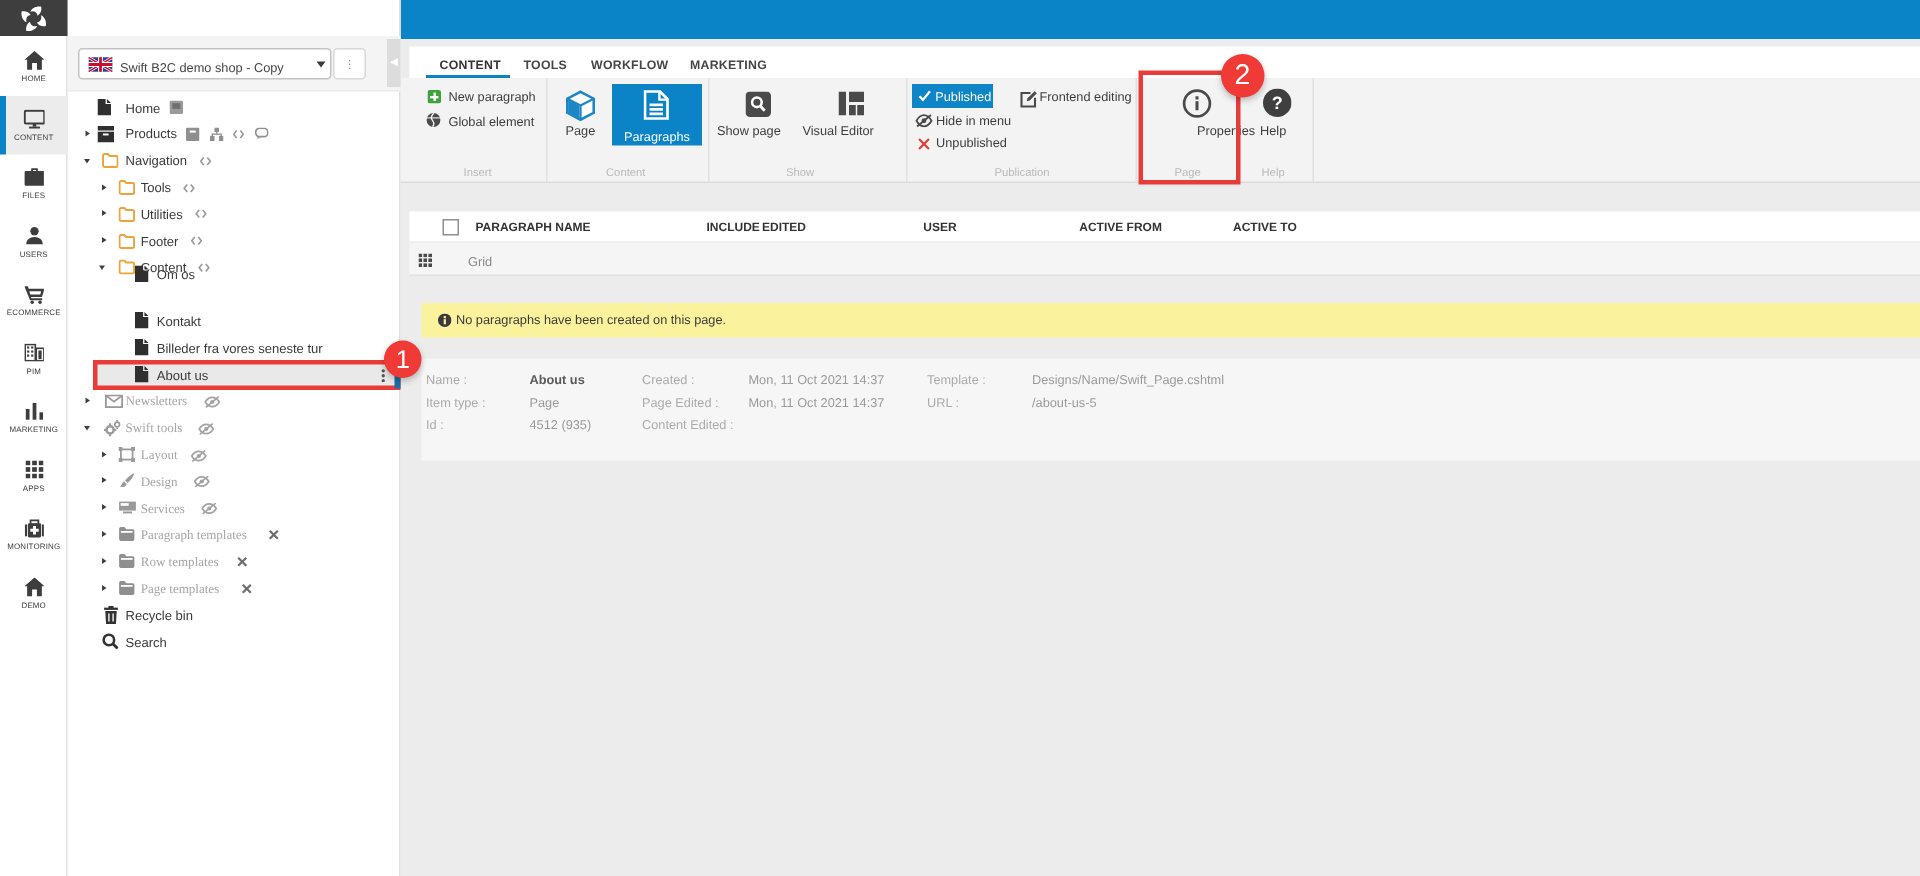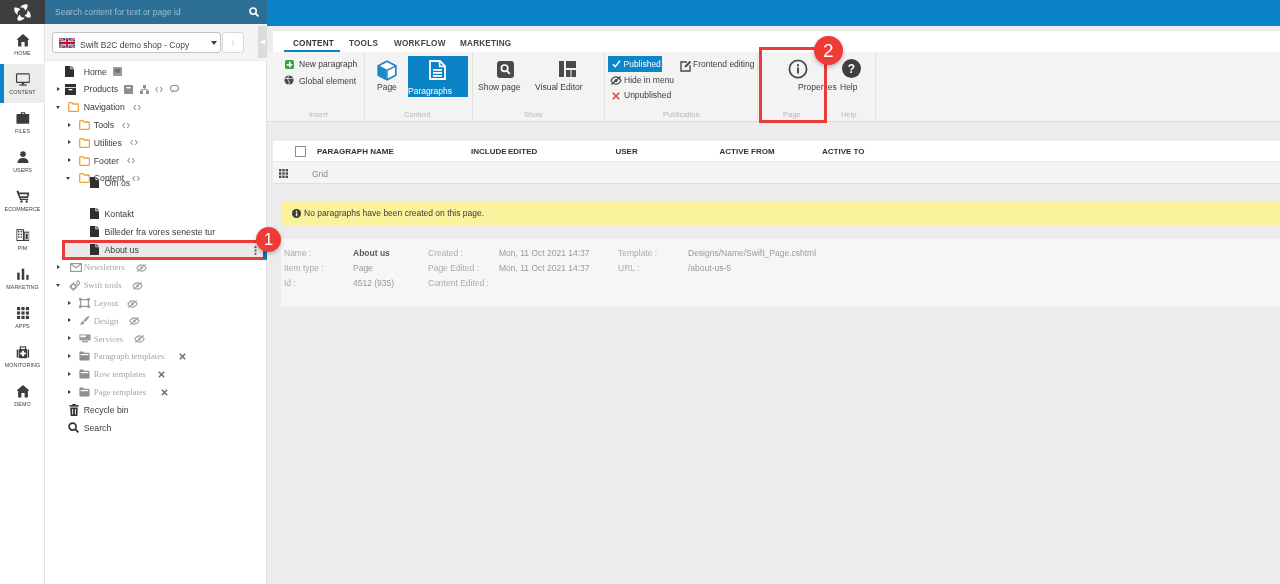--- a/index.html
+++ b/index.html
@@ -101,21 +101,21 @@
       </svg>
     <span class="btxt" style="left:110px; top:30px;">Page</span>
     <div id="parabtn">
       <svg class="abs" style="left:21px; top:4px;" width="17" height="20" viewBox="0 0 17 20">
           <path d="M1 1 L11 1 L16 6 L16 19 L1 19 Z" fill="none" stroke="#fff" stroke-width="1.8"></path>
           <path d="M10.6 1.2 L10.6 6.4 L15.8 6.4" fill="none" stroke="#fff" stroke-width="1.6"></path>
           <rect x="4" y="9" width="9" height="1.8" fill="#fff"></rect>
           <rect x="4" y="12" width="9" height="1.8" fill="#fff"></rect>
           <rect x="4" y="15" width="9" height="1.8" fill="#fff"></rect>
         </svg>
-      <span style="position:absolute; top:30px; width:40px; text-align:center; font-size:8.5px; color:#fff;">Paragraphs</span>
+      <span style="position:absolute; top:30px; width:60px; text-align:center; font-size:8.5px; color:#fff;">Paragraphs</span>
     </div>
 
     <svg class="abs" style="left:230px; top:9px;" width="17" height="17" viewBox="0 0 17 17">
         <rect width="17" height="17" rx="3" fill="#4a4a4a"></rect>
         <circle cx="7.6" cy="7.2" r="3.2" fill="none" stroke="#fff" stroke-width="1.7"></circle>
         <line x1="10" y1="9.8" x2="12.8" y2="12.8" stroke="#fff" stroke-width="1.9"></line>
       </svg>
     <span class="btxt" style="left:211px; top:30px;">Show page</span>
     <svg class="abs" style="left:292px; top:9px;" width="17" height="16" viewBox="0 0 17 16">
         <rect x="0" y="0" width="5" height="16" fill="#4a4a4a"></rect>
@@ -207,26 +207,20 @@
     <span class="ilbl" style="left:147px; top:24px;">Page Edited :</span>
     <span class="ival" style="left:218px; top:24px;">Mon, 11 Oct 2021 14:37</span>
     <span class="ilbl" style="left:147px; top:39px;">Content Edited :</span>
     <span class="ilbl" style="left:337px; top:9px;">Template :</span>
     <span class="ival" style="left:407px; top:9px;">Designs/Name/Swift_Page.cshtml</span>
     <span class="ilbl" style="left:337px; top:24px;">URL :</span>
     <span class="ival" style="left:407px; top:24px;">/about-us-5</span>
   </div>
 </div>
 <div id="treepanel">
-  <div id="searchbar">Search content for text or page id
-    <svg style="position:absolute; right:8px; top:7px;" width="10" height="10" viewBox="0 0 10 10">
-        <circle cx="4.1" cy="4.1" r="3.1" fill="none" stroke="#fff" stroke-width="1.6"></circle>
-        <line x1="6.4" y1="6.4" x2="9.4" y2="9.4" stroke="#fff" stroke-width="1.8"></line>
-      </svg>
-  </div>
   <div id="treetop">
     <div id="sitesel">
       <svg style="position:absolute; left:6px; top:5px;" width="16" height="10" viewBox="0 0 60 36">
           <rect width="60" height="36" fill="#2a3f8f"></rect>
           <path d="M0 0 L60 36 M60 0 L0 36" stroke="#fff" stroke-width="7"></path>
           <path d="M0 0 L60 36 M60 0 L0 36" stroke="#c8102e" stroke-width="3.5"></path>
           <path d="M30 0 V36 M0 18 H60" stroke="#fff" stroke-width="12"></path>
           <path d="M30 0 V36 M0 18 H60" stroke="#c8102e" stroke-width="7"></path>
         </svg>
       <span style="position:absolute; left:27px; top:2.5px;">Swift B2C demo shop - Copy</span>

